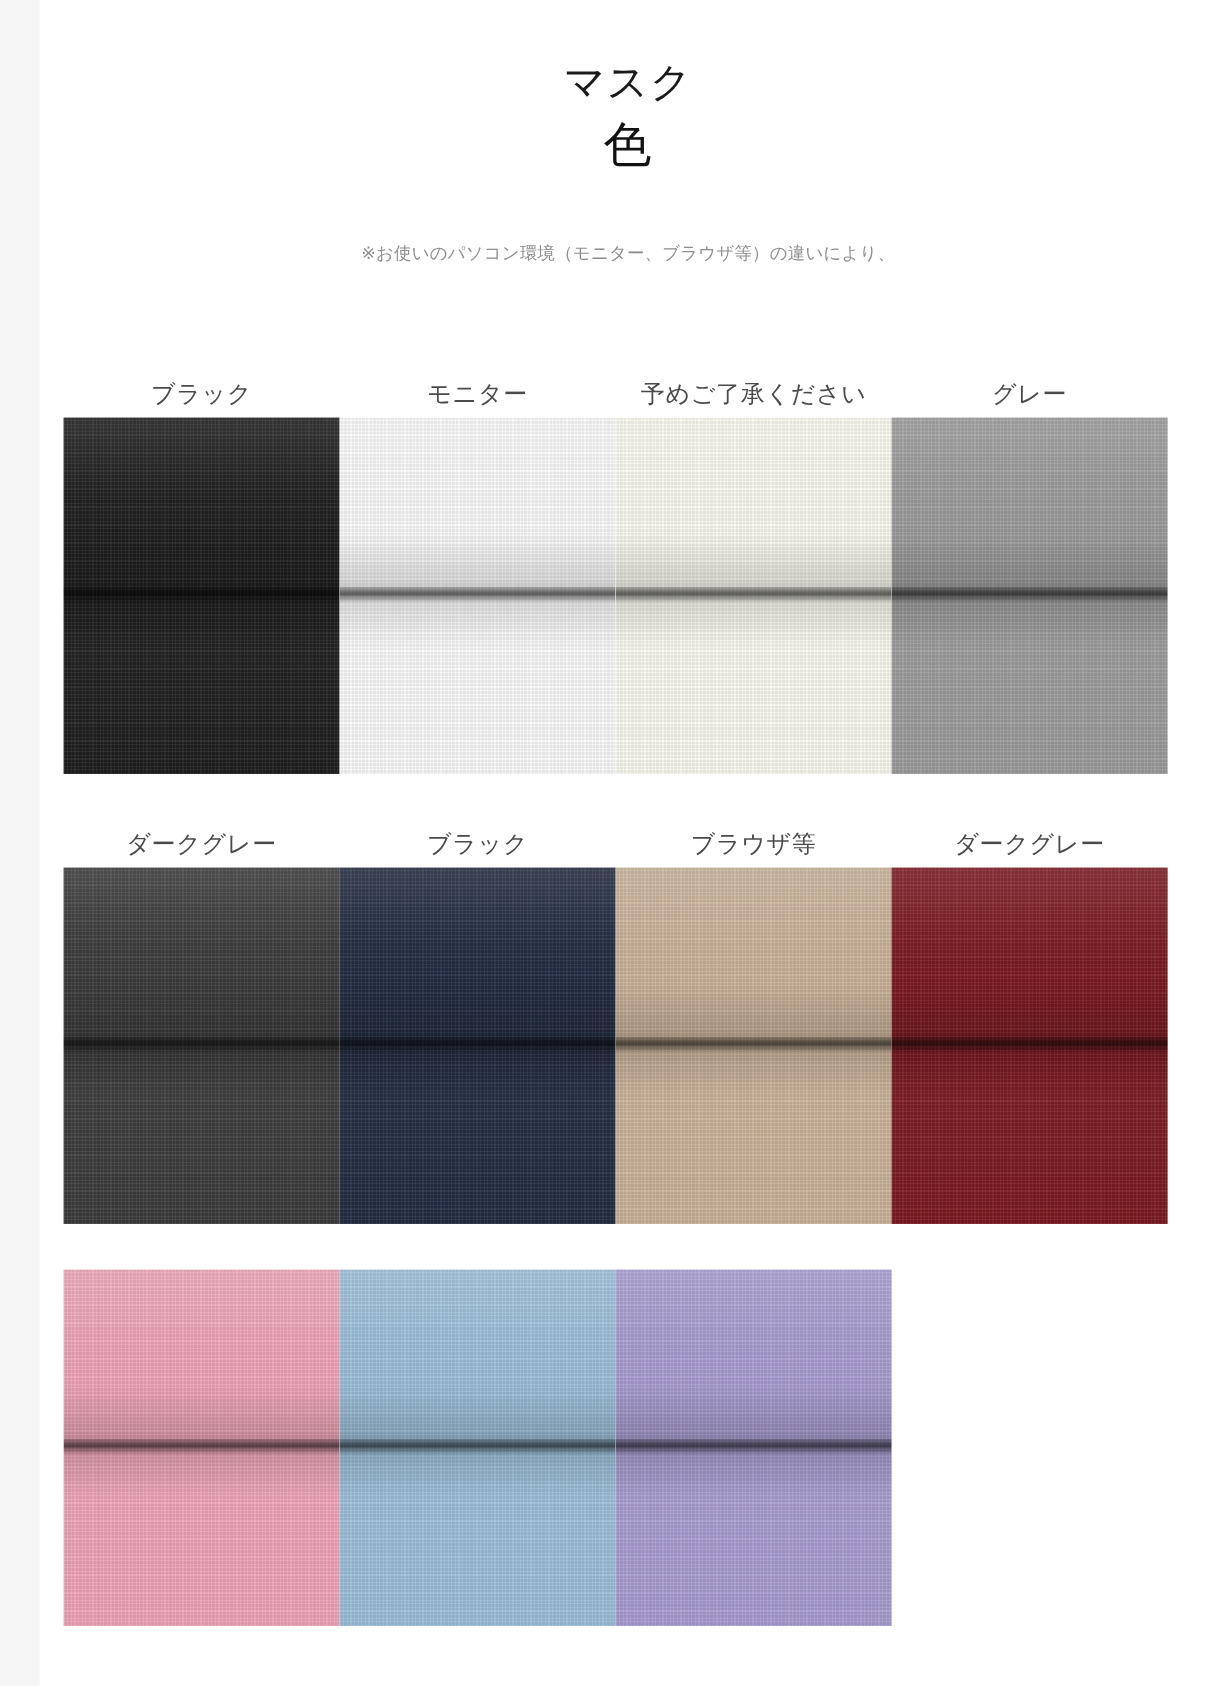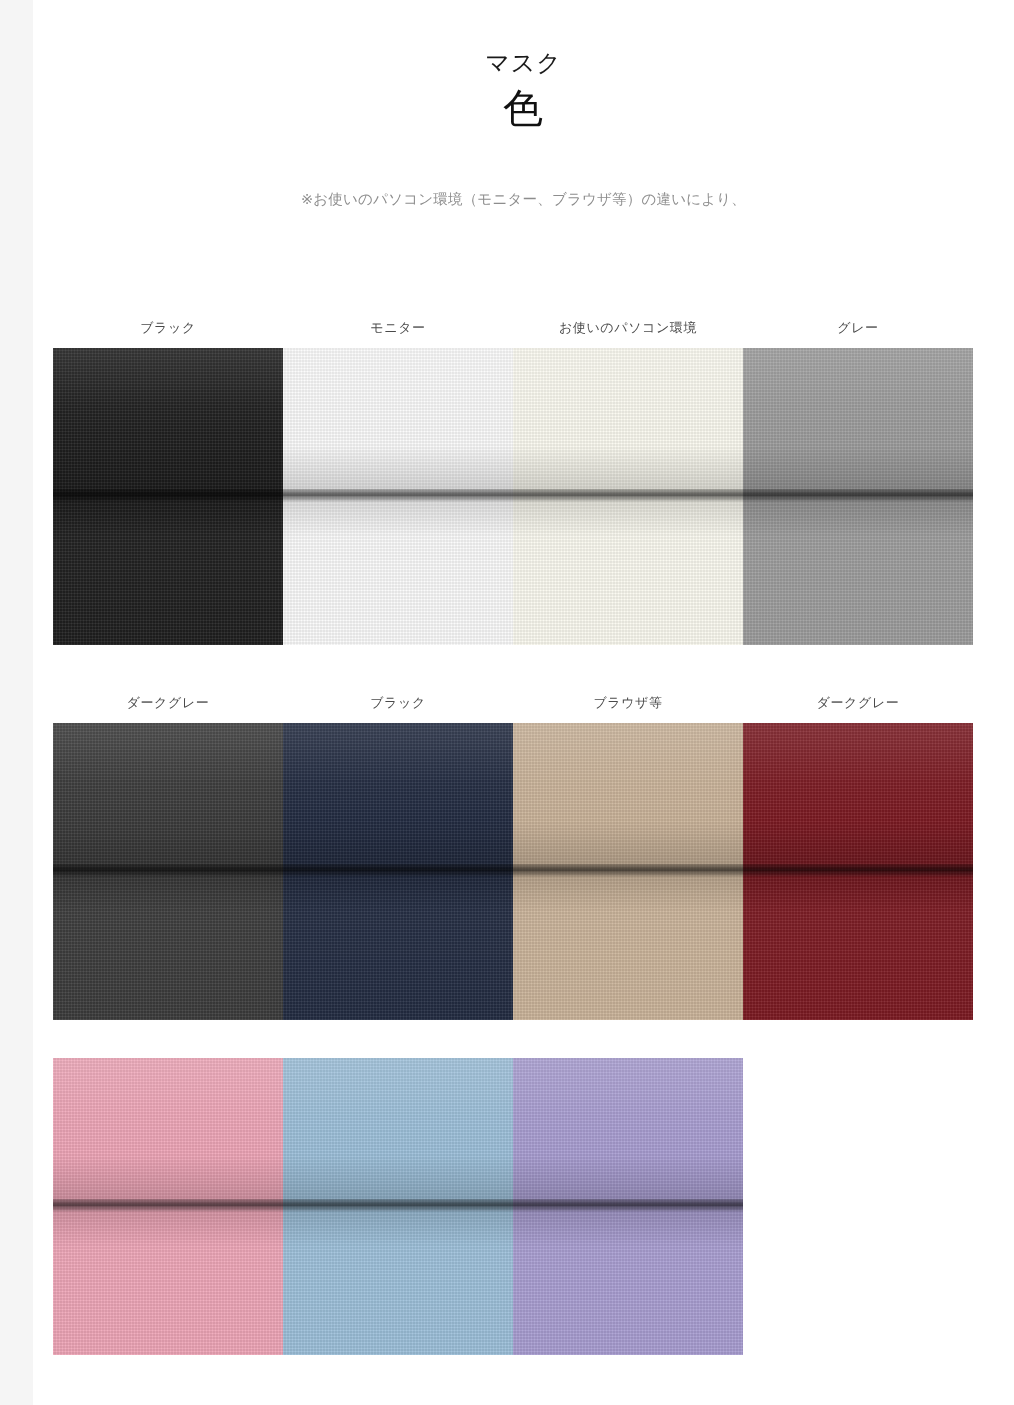--- a/index.html
+++ b/index.html
@@ -19,21 +19,21 @@
     top: 0;
     width: 981px;
     height: 1405px;
     background: #ffffff;
   }
   .header {
     text-align: center;
     padding-top: 48px;
   }
   .title-main {
-    font-size: 24px;
+    font-size: 34px;
     line-height: 1.25;
     color: #1a1a1a;
     font-weight: 400;
     letter-spacing: 1px;
   }
   .title-sub {
     font-size: 40px;
     line-height: 1.3;
     color: #111111;
     font-weight: 500;
@@ -59,21 +59,21 @@
   .swatch-row { margin-bottom: 38px; }
 
   .labels {
     display: flex;
     height: 40px;
     align-items: center;
   }
   .label-cell {
     width: 230px;
     text-align: center;
-    font-size: 13px;
+    font-size: 20px;
     color: #4a4a4a;
     letter-spacing: 0.6px;
     white-space: nowrap;
   }
 
   .tiles {
     display: flex;
     height: 297px;
   }
   .tile {
@@ -143,21 +143,21 @@
   <div class="note">
     <div>※お使いのパソコン環境（モニター、ブラウザ等）の違いにより、</div>
   </div>
 
   <div class="swatch-rows">
 
     <div class="swatch-row">
       <div class="labels">
         <div class="label-cell">ブラック</div>
         <div class="label-cell">モニター</div>
-        <div class="label-cell">お使いのパソコン環境</div>
+        <div class="label-cell">予めご了承ください</div>
         <div class="label-cell">グレー</div>
       </div>
       <div class="tiles">
         <div class="tile" style="background-color: rgb(31, 31, 31);">
           <div class="weave"></div>
           <div class="shade-top"></div>
           <div class="fold"></div>
           <div class="shade-bottom"></div>
         </div>
         <div class="tile" style="background-color: rgb(251, 251, 251);">

